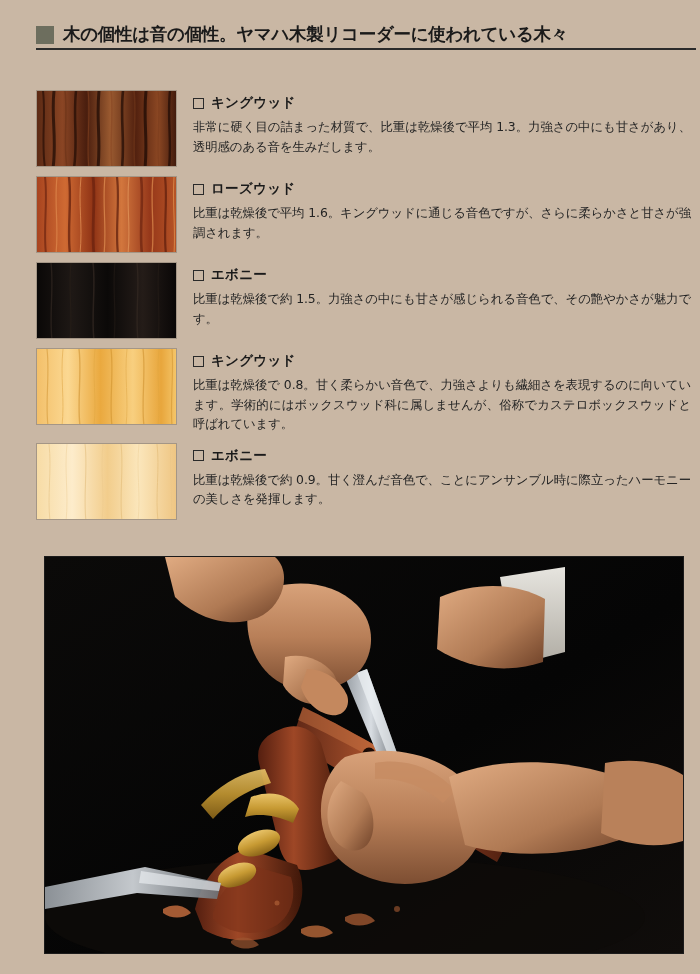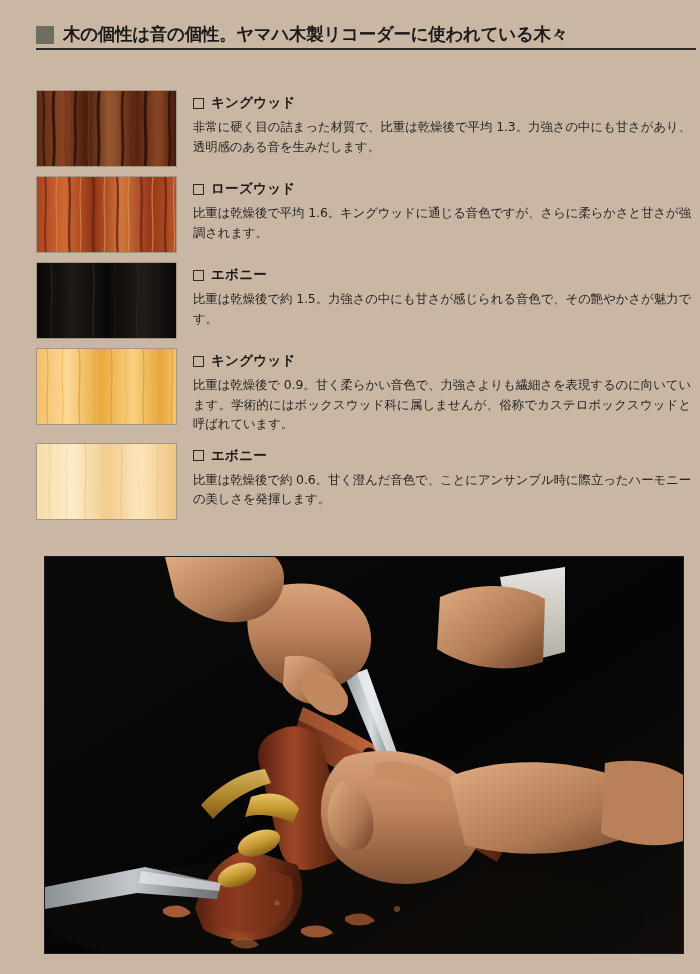--- a/index.html
+++ b/index.html
@@ -278,21 +278,21 @@
             <path d="M122 0 C119 29 124 48 121 77" stroke="#dda43e" stroke-width="1" fill="none"></path>
             <path d="M135 0 C137 26 133 51 135 77" stroke="#c98a26" stroke-width="1.2" fill="none"></path>
           </g>
         </svg>
       </div>
       <div class="row-text">
         <div class="wood-name">
           <span class="name-box"></span>
           <span>キングウッド</span>
         </div>
-        <div class="wood-desc">比重は乾燥後で 0.9。甘く柔らかい音色で、力強さよりも繊細さを表現するのに向いています。学術的にはボックスウッド科に属しませんが、俗称でカステロボックスウッドと呼ばれています。</div>
+        <div class="wood-desc">比重は乾燥後で 0.8。甘く柔らかい音色で、力強さよりも繊細さを表現するのに向いています。学術的にはボックスウッド科に属しませんが、俗称でカステロボックスウッドと呼ばれています。</div>
       </div>
     </div>
 
     <div class="wood-row">
       <div class="swatch">
         <svg class="grain" width="141" height="77" viewBox="0 0 141 77" preserveAspectRatio="none">
           <defs>
             <linearGradient id="mp" x1="0" y1="0" x2="1" y2="0">
               <stop offset="0%" stop-color="#f7dca6"></stop>
               <stop offset="25%" stop-color="#fdeccb"></stop>
@@ -312,21 +312,21 @@
             <path d="M120 0 C123 24 118 53 121 77" stroke="#d2a558" stroke-width="1" fill="none"></path>
             <path d="M134 0 C132 28 136 50 134 77" stroke="#e6c385" stroke-width="0.9" fill="none"></path>
           </g>
         </svg>
       </div>
       <div class="row-text">
         <div class="wood-name">
           <span class="name-box"></span>
           <span>エボニー</span>
         </div>
-        <div class="wood-desc">比重は乾燥後で約 0.6。甘く澄んだ音色で、ことにアンサンブル時に際立ったハーモニーの美しさを発揮します。</div>
+        <div class="wood-desc">比重は乾燥後で約 0.9。甘く澄んだ音色で、ことにアンサンブル時に際立ったハーモニーの美しさを発揮します。</div>
       </div>
     </div>
 
   </div>
 
   <div class="photo">
     <svg width="638" height="396" viewBox="0 0 638 396" preserveAspectRatio="none">
       <defs>
         <linearGradient id="bg" x1="0" y1="0" x2="1" y2="1">
           <stop offset="0%" stop-color="#0b0a09"></stop>

